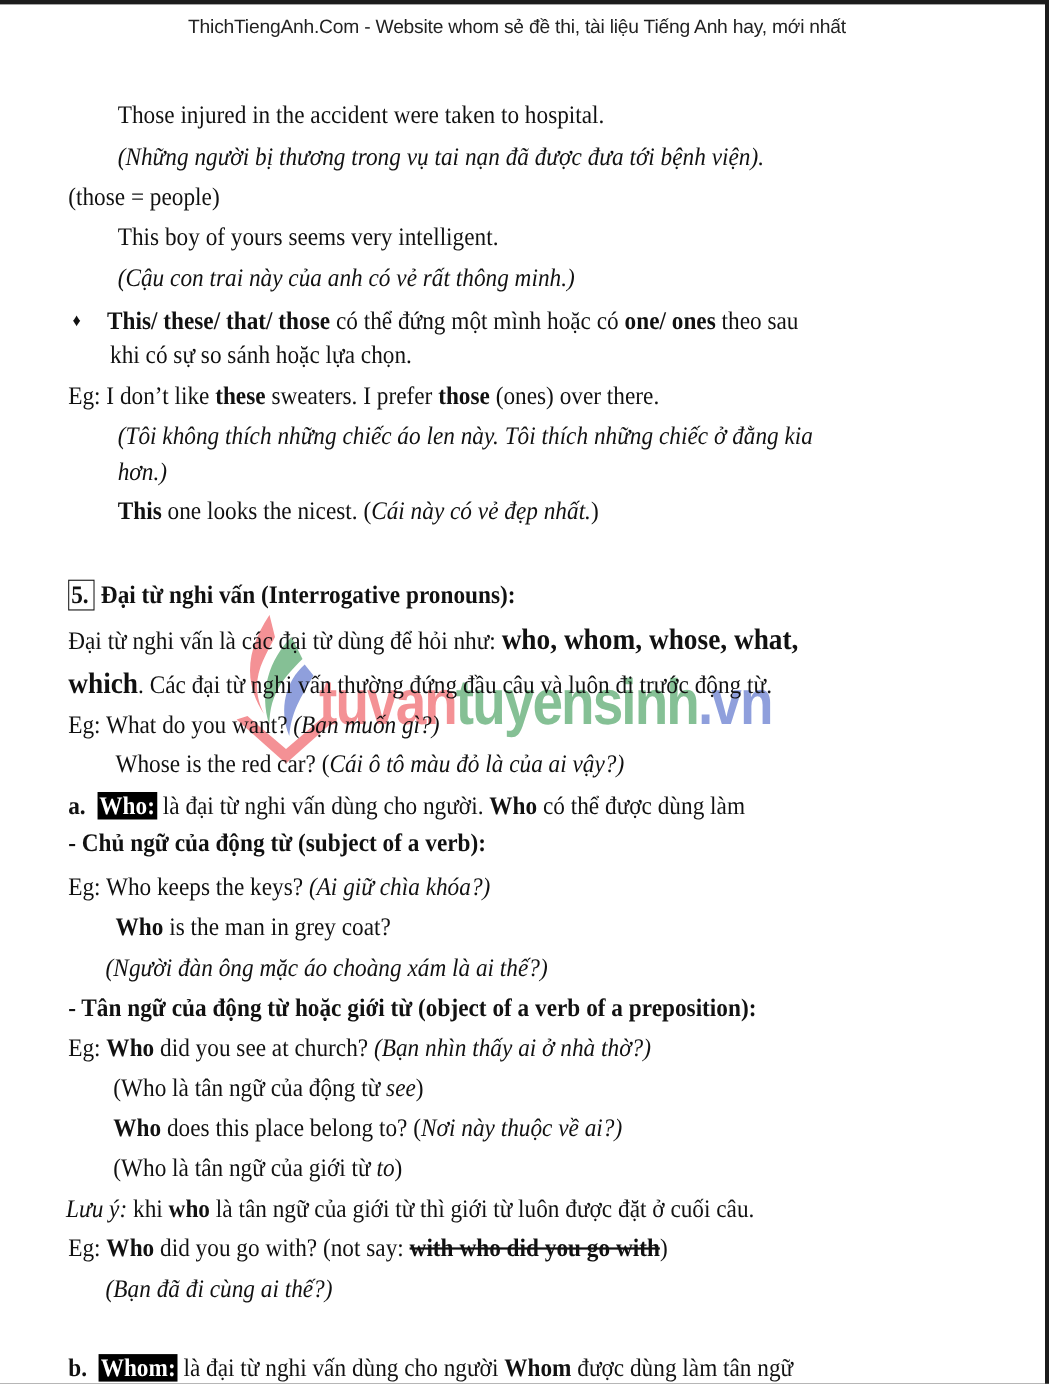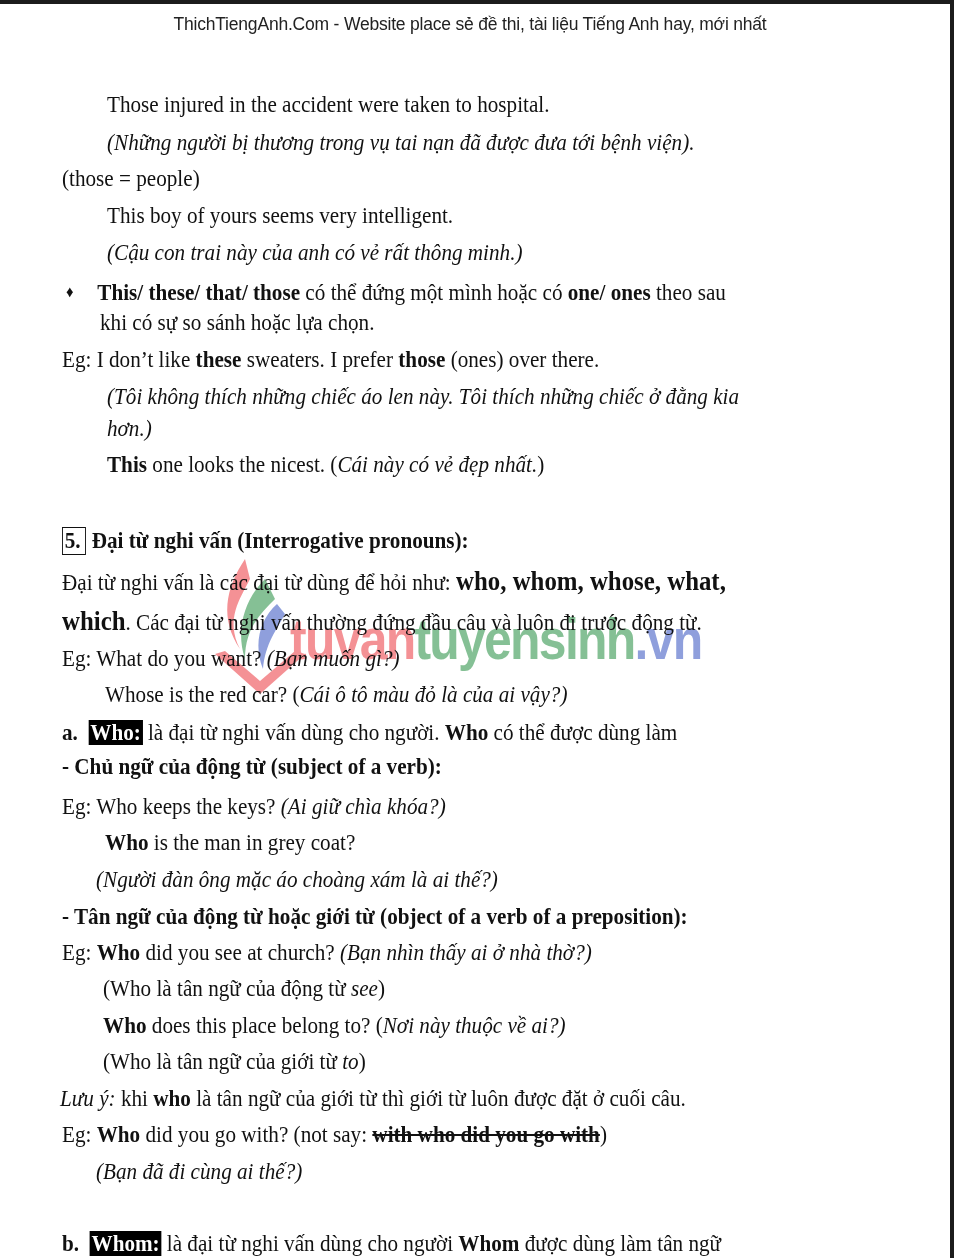--- a/index.html
+++ b/index.html
@@ -58,21 +58,21 @@
     }
     .wm-red { color: #ee4f55; }
     .wm-green { color: #3c9b55; }
     .wm-blue { color: #4b66c8; }
   </style>
 </head>
 <body>
 
 <div class="page">
 
-  <div class="site-header">ThichTiengAnh.Com - Website place sẻ đề thi, tài liệu Tiếng Anh hay, mới nhất</div>
+  <div class="site-header">ThichTiengAnh.Com - Website whom sẻ đề thi, tài liệu Tiếng Anh hay, mới nhất</div>
 
   <div class="watermark">
     <svg width="90" height="140" viewBox="0 0 90 140" style="position:absolute;left:0;top:0;">
       <path d="M30 0 C10 30 5 60 25 90 C10 60 25 40 35 20 Z" fill="#ee4f55"></path>
       <path d="M50 20 C30 40 20 70 30 100 C30 70 45 55 60 40 Z" fill="#3c9b55"></path>
       <path d="M62 45 C45 60 38 85 48 110 C50 85 62 70 70 55 Z" fill="#4b66c8"></path>
       <path d="M0 95 L45 135 L90 95 L80 92 L45 122 L10 92 Z" fill="#ee4f55"></path>
     </svg>
     <div class="wm-text"><span class="wm-red">tuvan</span><span class="wm-green">tuyensinh</span><span class="wm-blue">.vn</span></div>
   </div>

